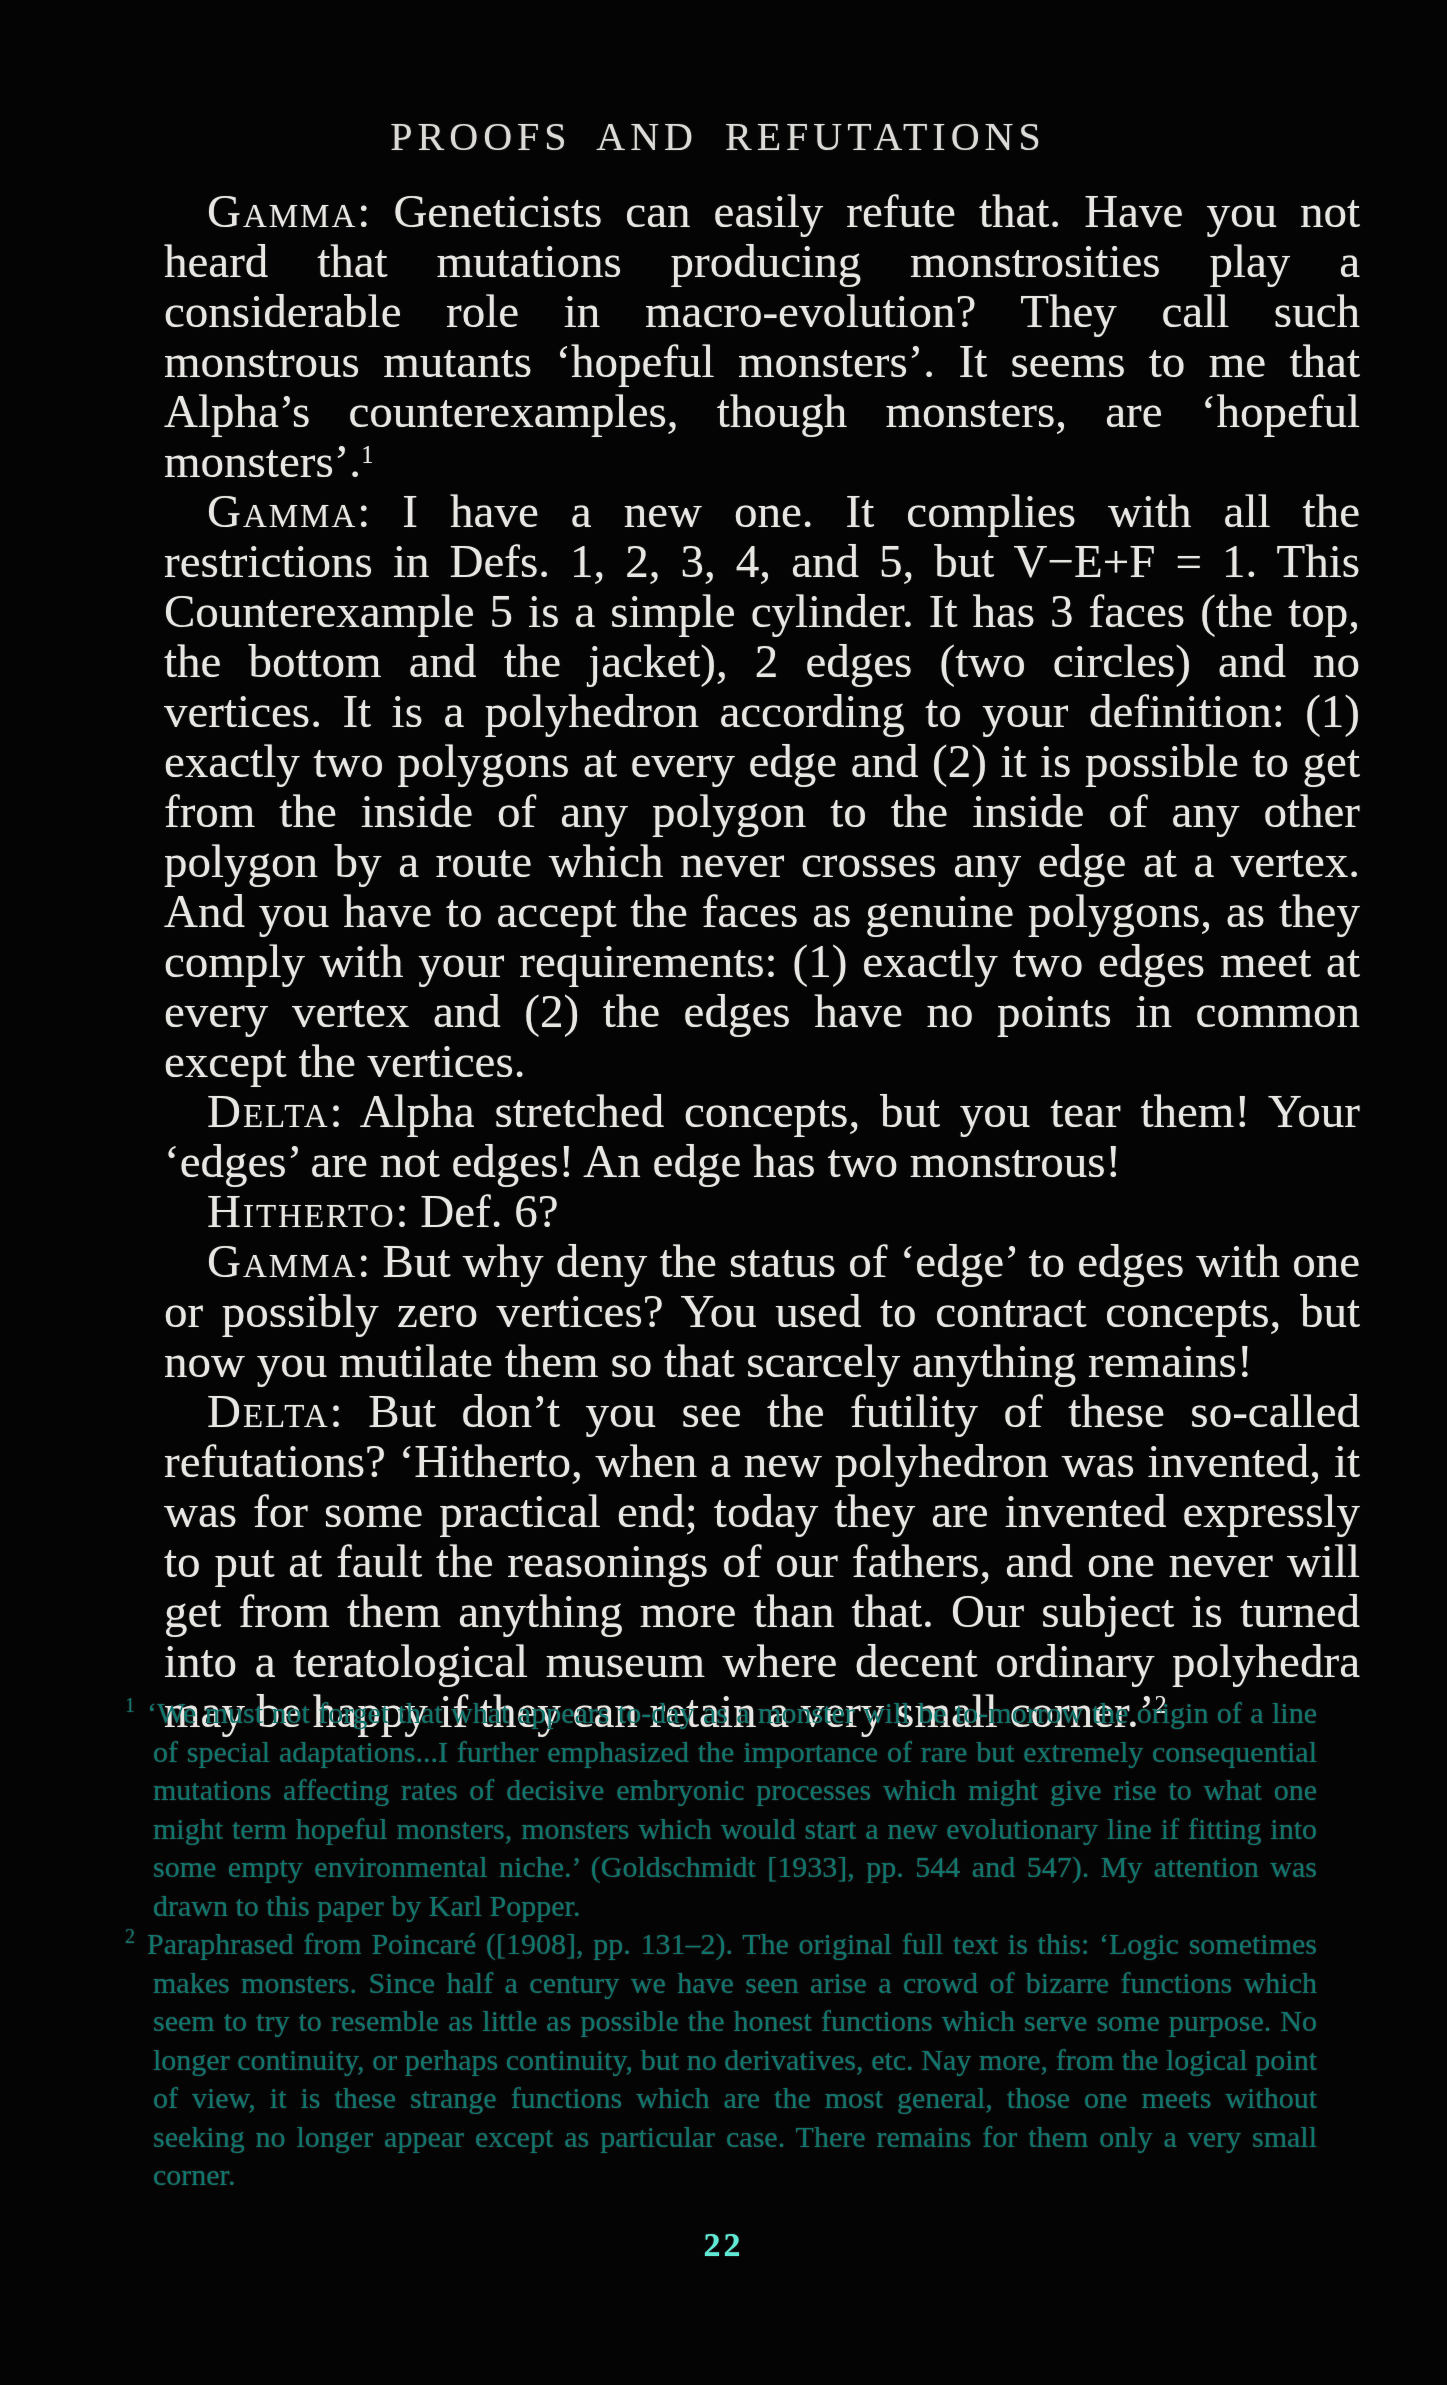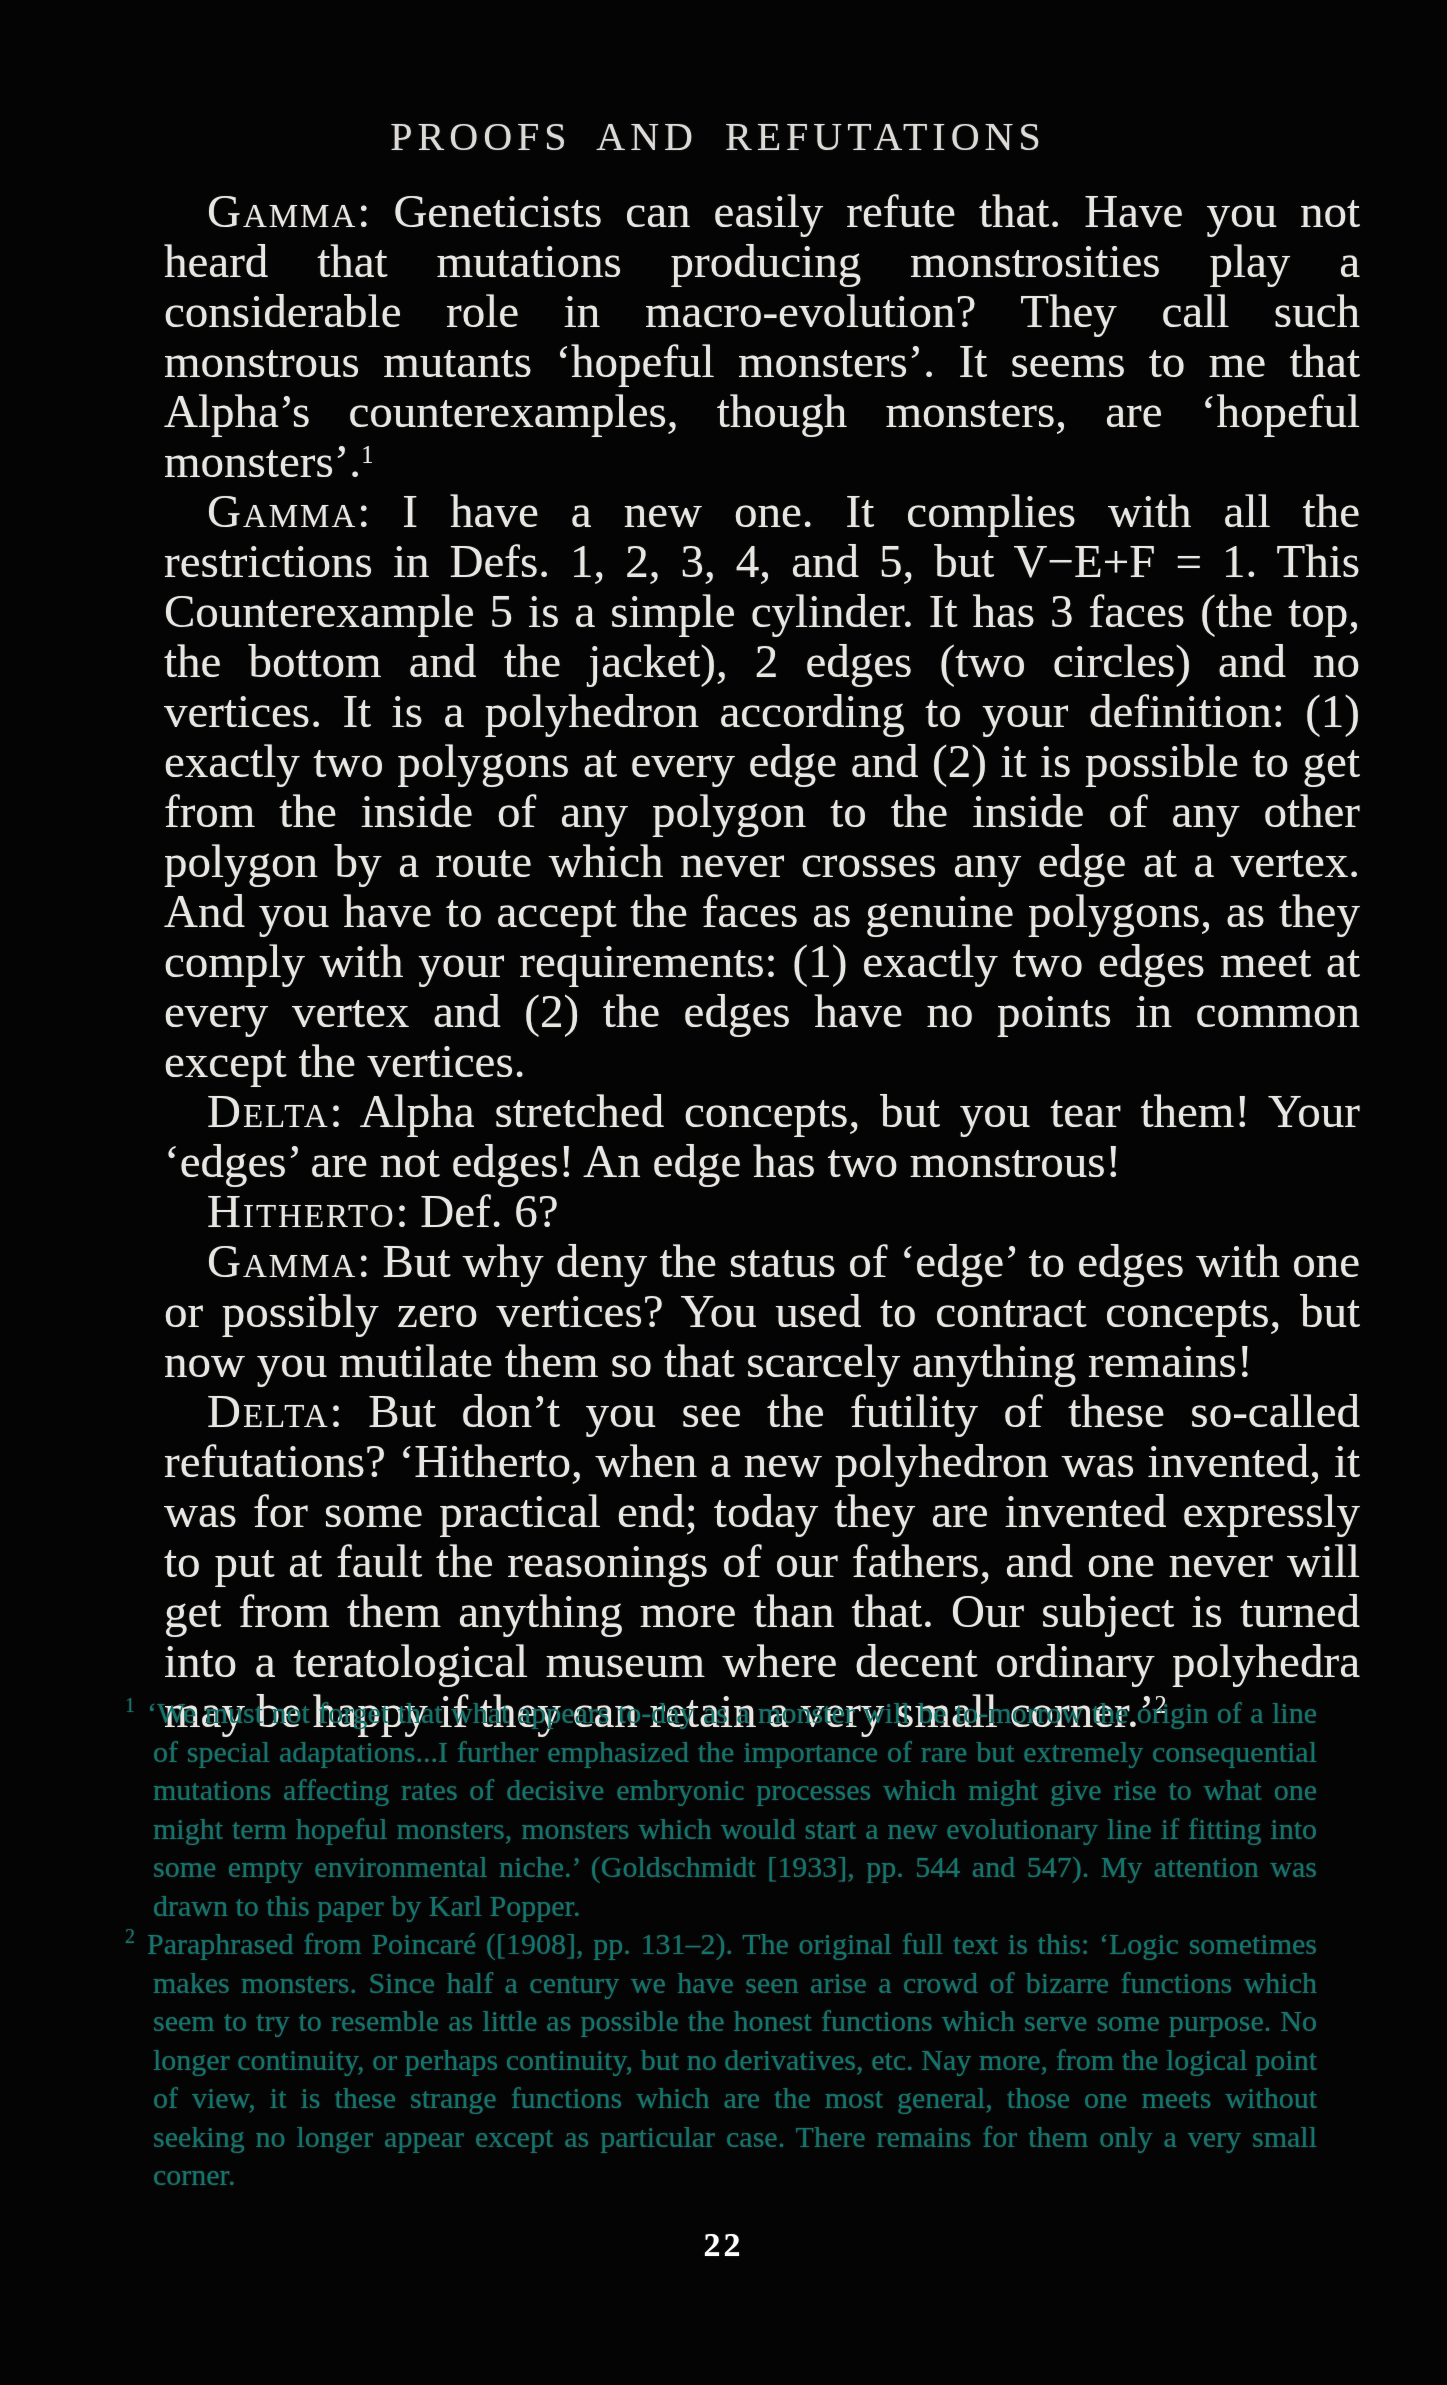--- a/index.html
+++ b/index.html
@@ -81,21 +81,21 @@
   }
   .page-number {
     position: absolute;
     top: 2226px;
     left: 0;
     width: 100%;
     text-align: center;
     font-size: 34px;
     font-weight: bold;
     letter-spacing: 3px;
-    color: #ffffff;
+    color: #5eead4;
     text-shadow: 0 0 2px rgba(235,233,229,.35);
   }
 </style>
 </head>
 <body>
 
 <main class="page">
 
   <div class="running-head">PROOFS AND REFUTATIONS</div>
 

